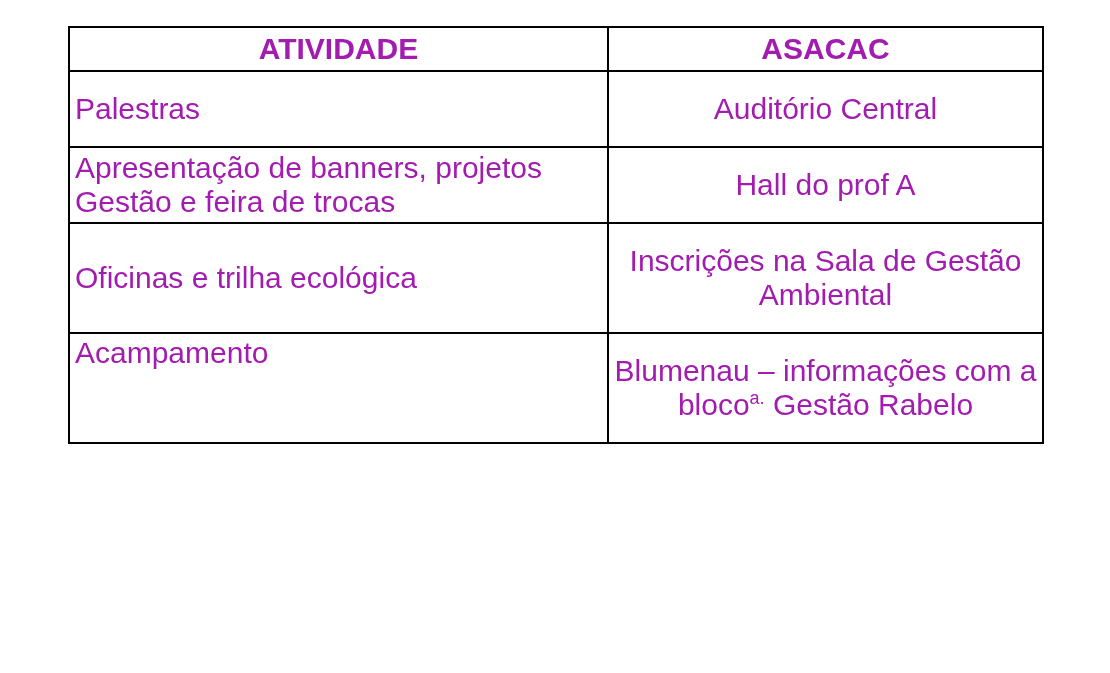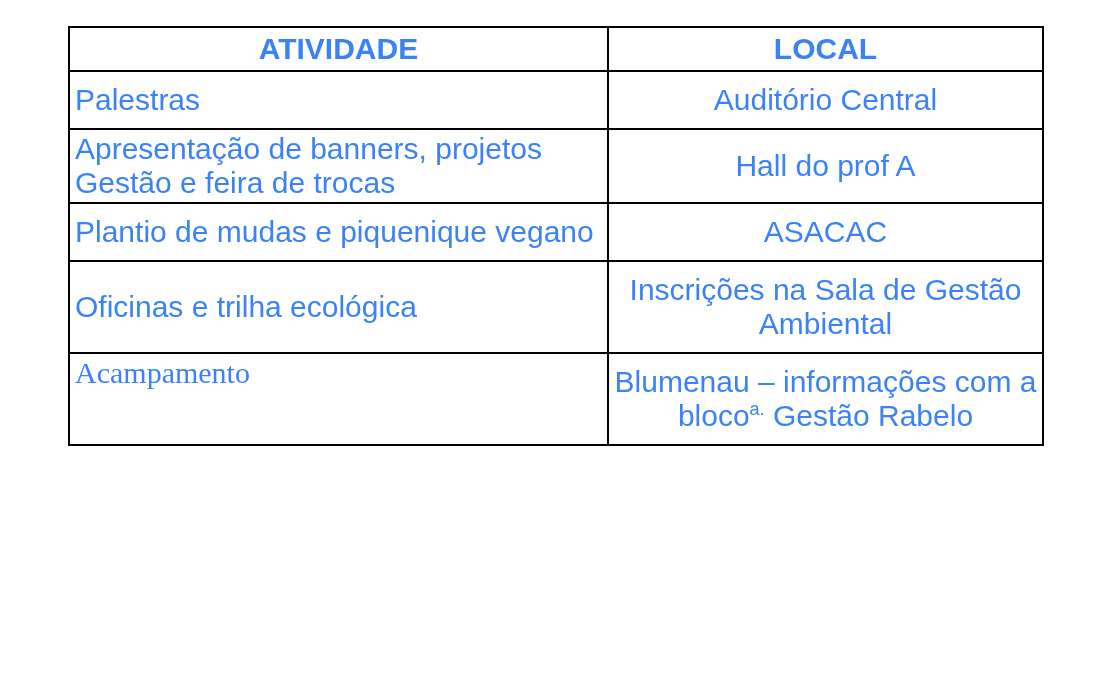--- a/index.html
+++ b/index.html
@@ -21,85 +21,79 @@
     top: 26px;
     border-collapse: collapse;
     table-layout: fixed;
     width: 974px;
   }
   table.activities th,
   table.activities td {
     border: 2px solid #000000;
     font-size: 30px;
     line-height: 34px;
-    color: #3b82f6;
+    color: #a21caf;
     overflow: hidden;
   }
   table.activities th {
     font-weight: bold;
     text-align: center;
     height: 38px;
     padding: 2px 4px;
   }
   col.col-atividade { width: 539px; }
   col.col-local { width: 435px; }
   td.cell-atividade {
     text-align: left;
     vertical-align: middle;
     padding: 2px 5px;
   }
   td.cell-local {
     text-align: center;
     vertical-align: middle;
-    padding: 11px 4px;
+    padding: 20px 4px;
   }
   tr.row-single { height: 36px; }
   tr.row-double { height: 71px; margin-top: 36px; }
   tr.row-last   { height: 72px; }
-  td.valign-top { vertical-align: top; font-family: Liberation Serif, serif; }
+  td.valign-top { vertical-align: top; }
   sup.ordinal {
     font-size: 18px;
     line-height: 0;
     vertical-align: super;
   }
 </style>
 </head>
 <body>
 
 <div>
   <table class="activities">
     <colgroup>
       <col class="col-atividade">
       <col class="col-local">
     </colgroup>
     <thead>
       <tr>
         <th>ATIVIDADE</th>
-        <th>LOCAL</th>
+        <th>ASACAC</th>
       </tr>
     </thead>
     <tbody>
       <tr class="row-single">
         <td class="cell-atividade">
           <div>Palestras</div>
         </td>
         <td class="cell-local">Auditório Central</td>
       </tr>
       <tr class="row-double">
         <td class="cell-atividade">
           <div>Apresentação de banners, projetos</div>
           <div>Gestão e feira de trocas</div>
         </td>
         <td class="cell-local">Hall do prof A</td>
-      </tr>
-      <tr class="row-single">
-        <td class="cell-atividade">
-          <div>Plantio de mudas e piquenique vegano</div>
-        </td>
-        <td class="cell-local">ASACAC</td>
       </tr>
       <tr class="row-double">
         <td class="cell-atividade">
           <div>Oficinas e trilha ecológica</div>
         </td>
         <td class="cell-local">Inscrições na Sala de Gestão Ambiental</td>
       </tr>
       <tr class="row-last">
         <td class="cell-atividade valign-top">
           <div>Acampamento</div>

